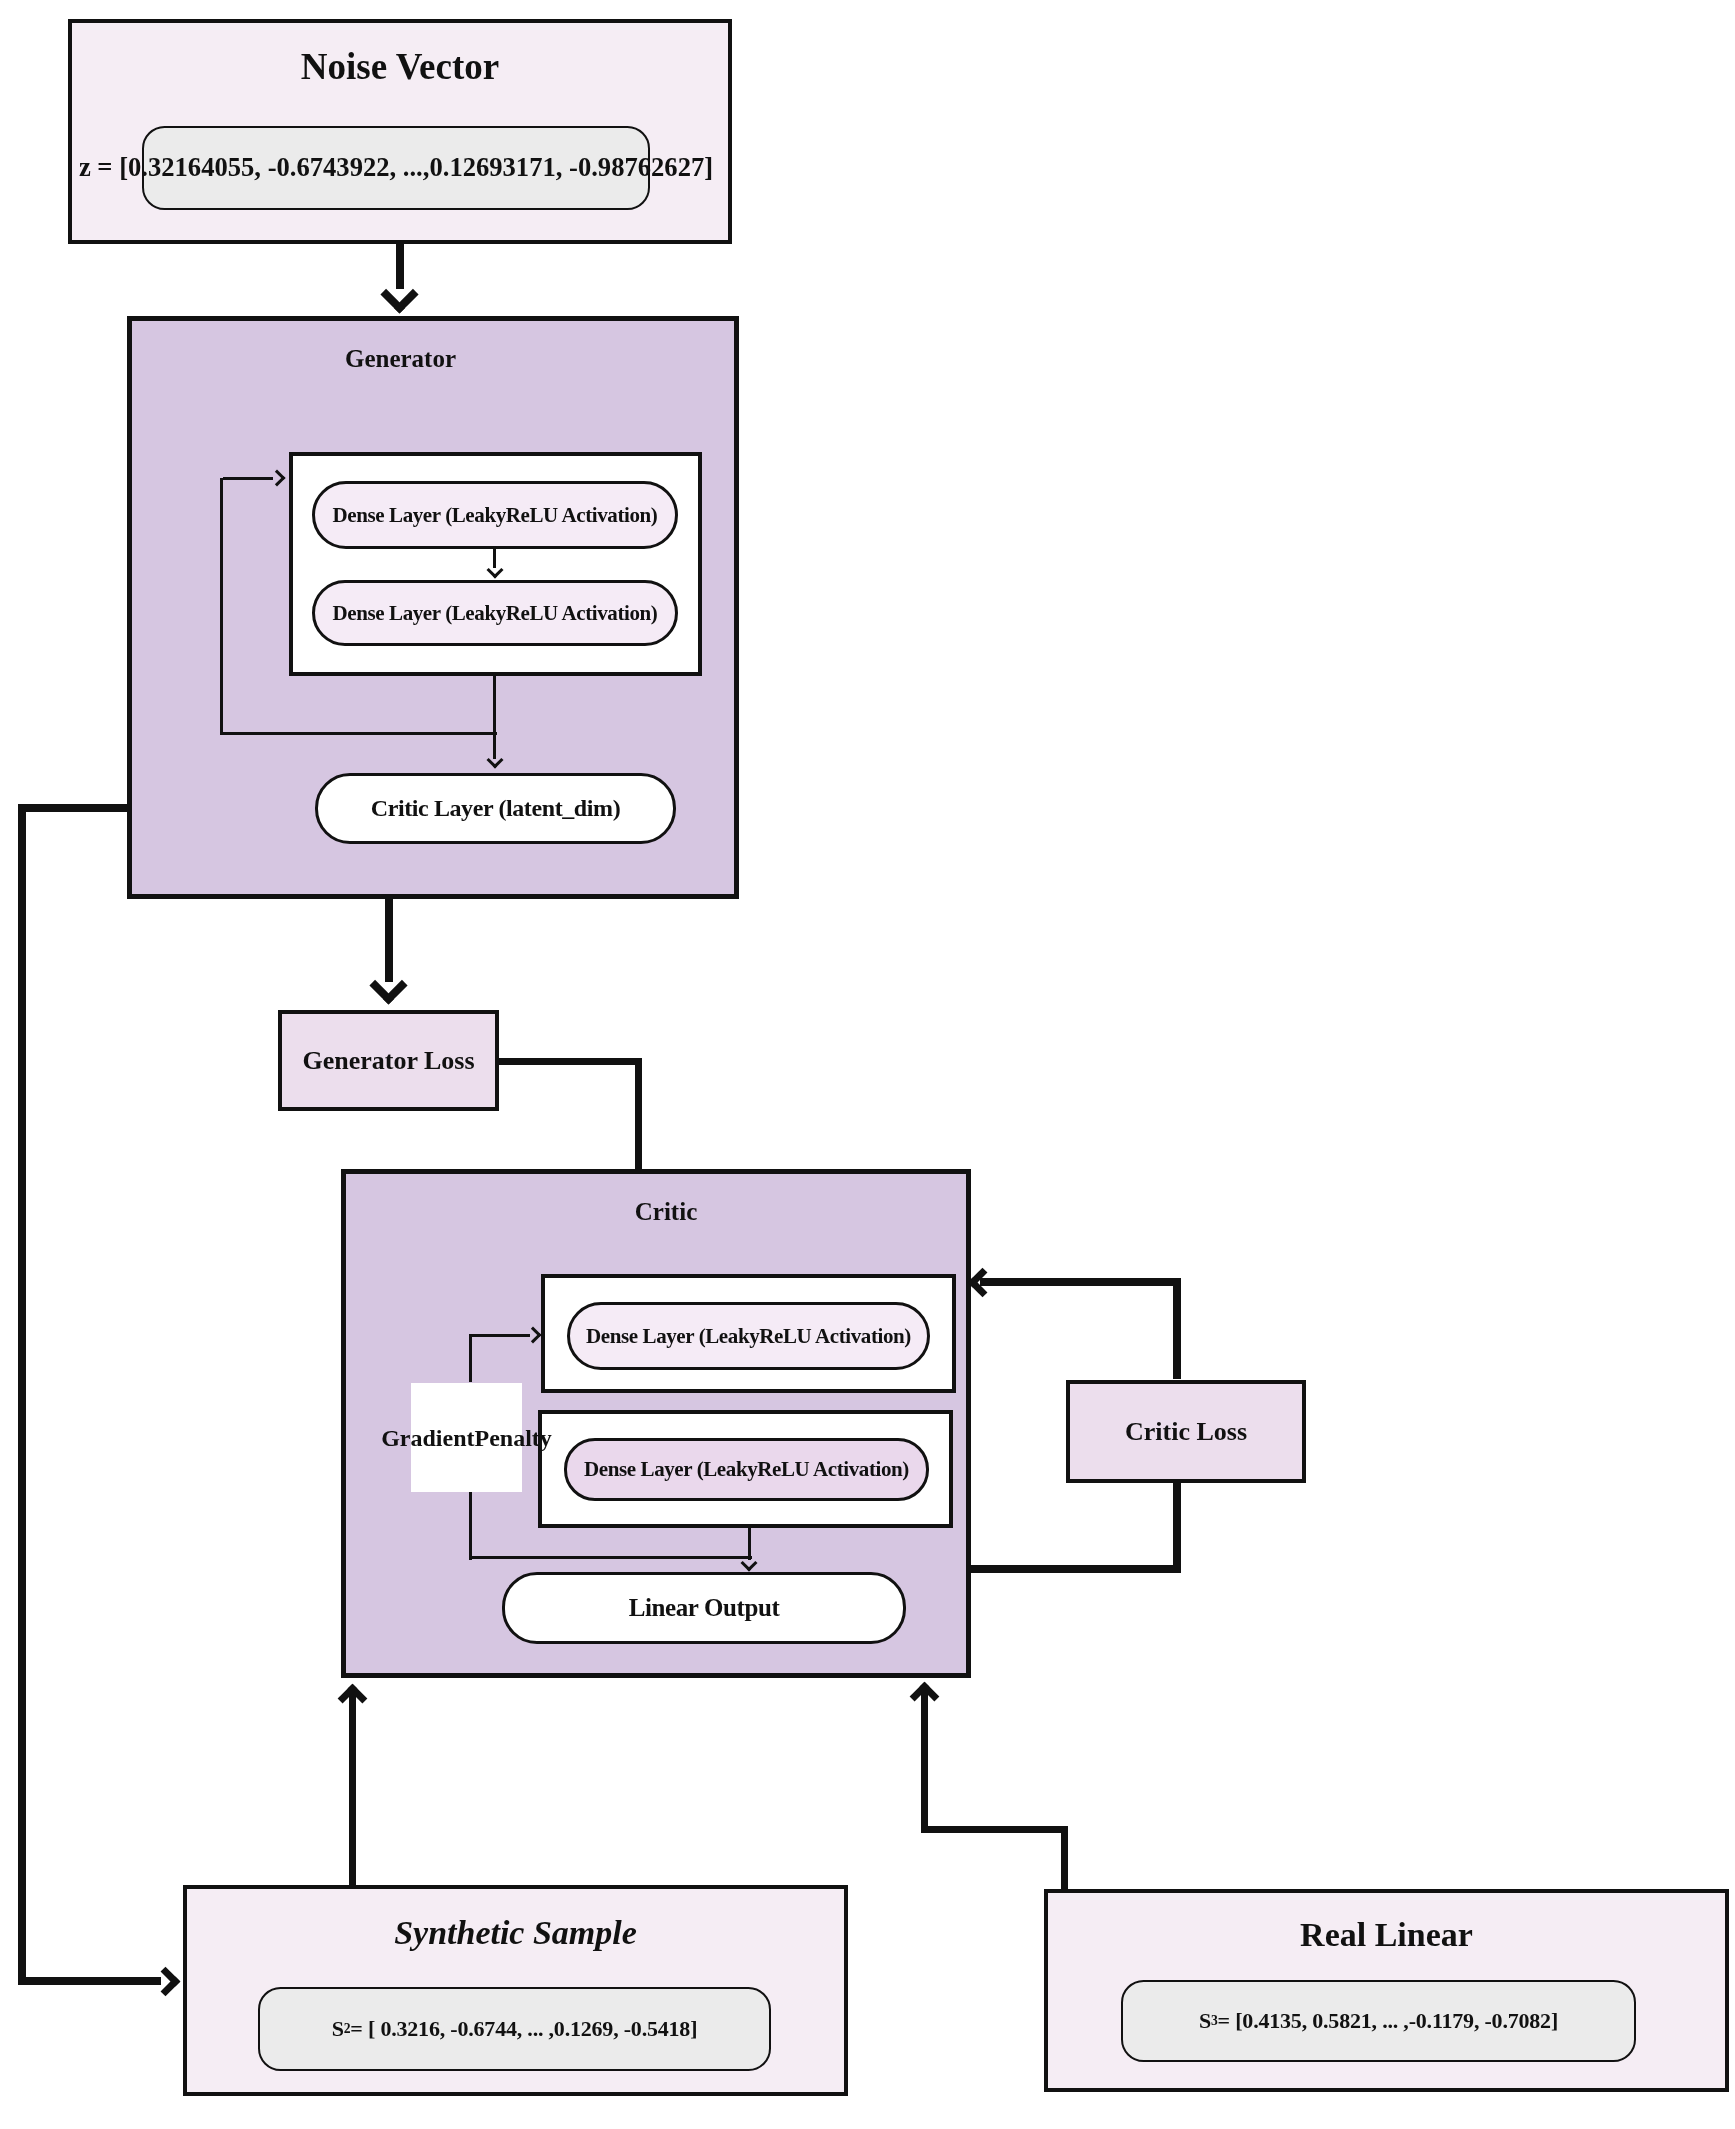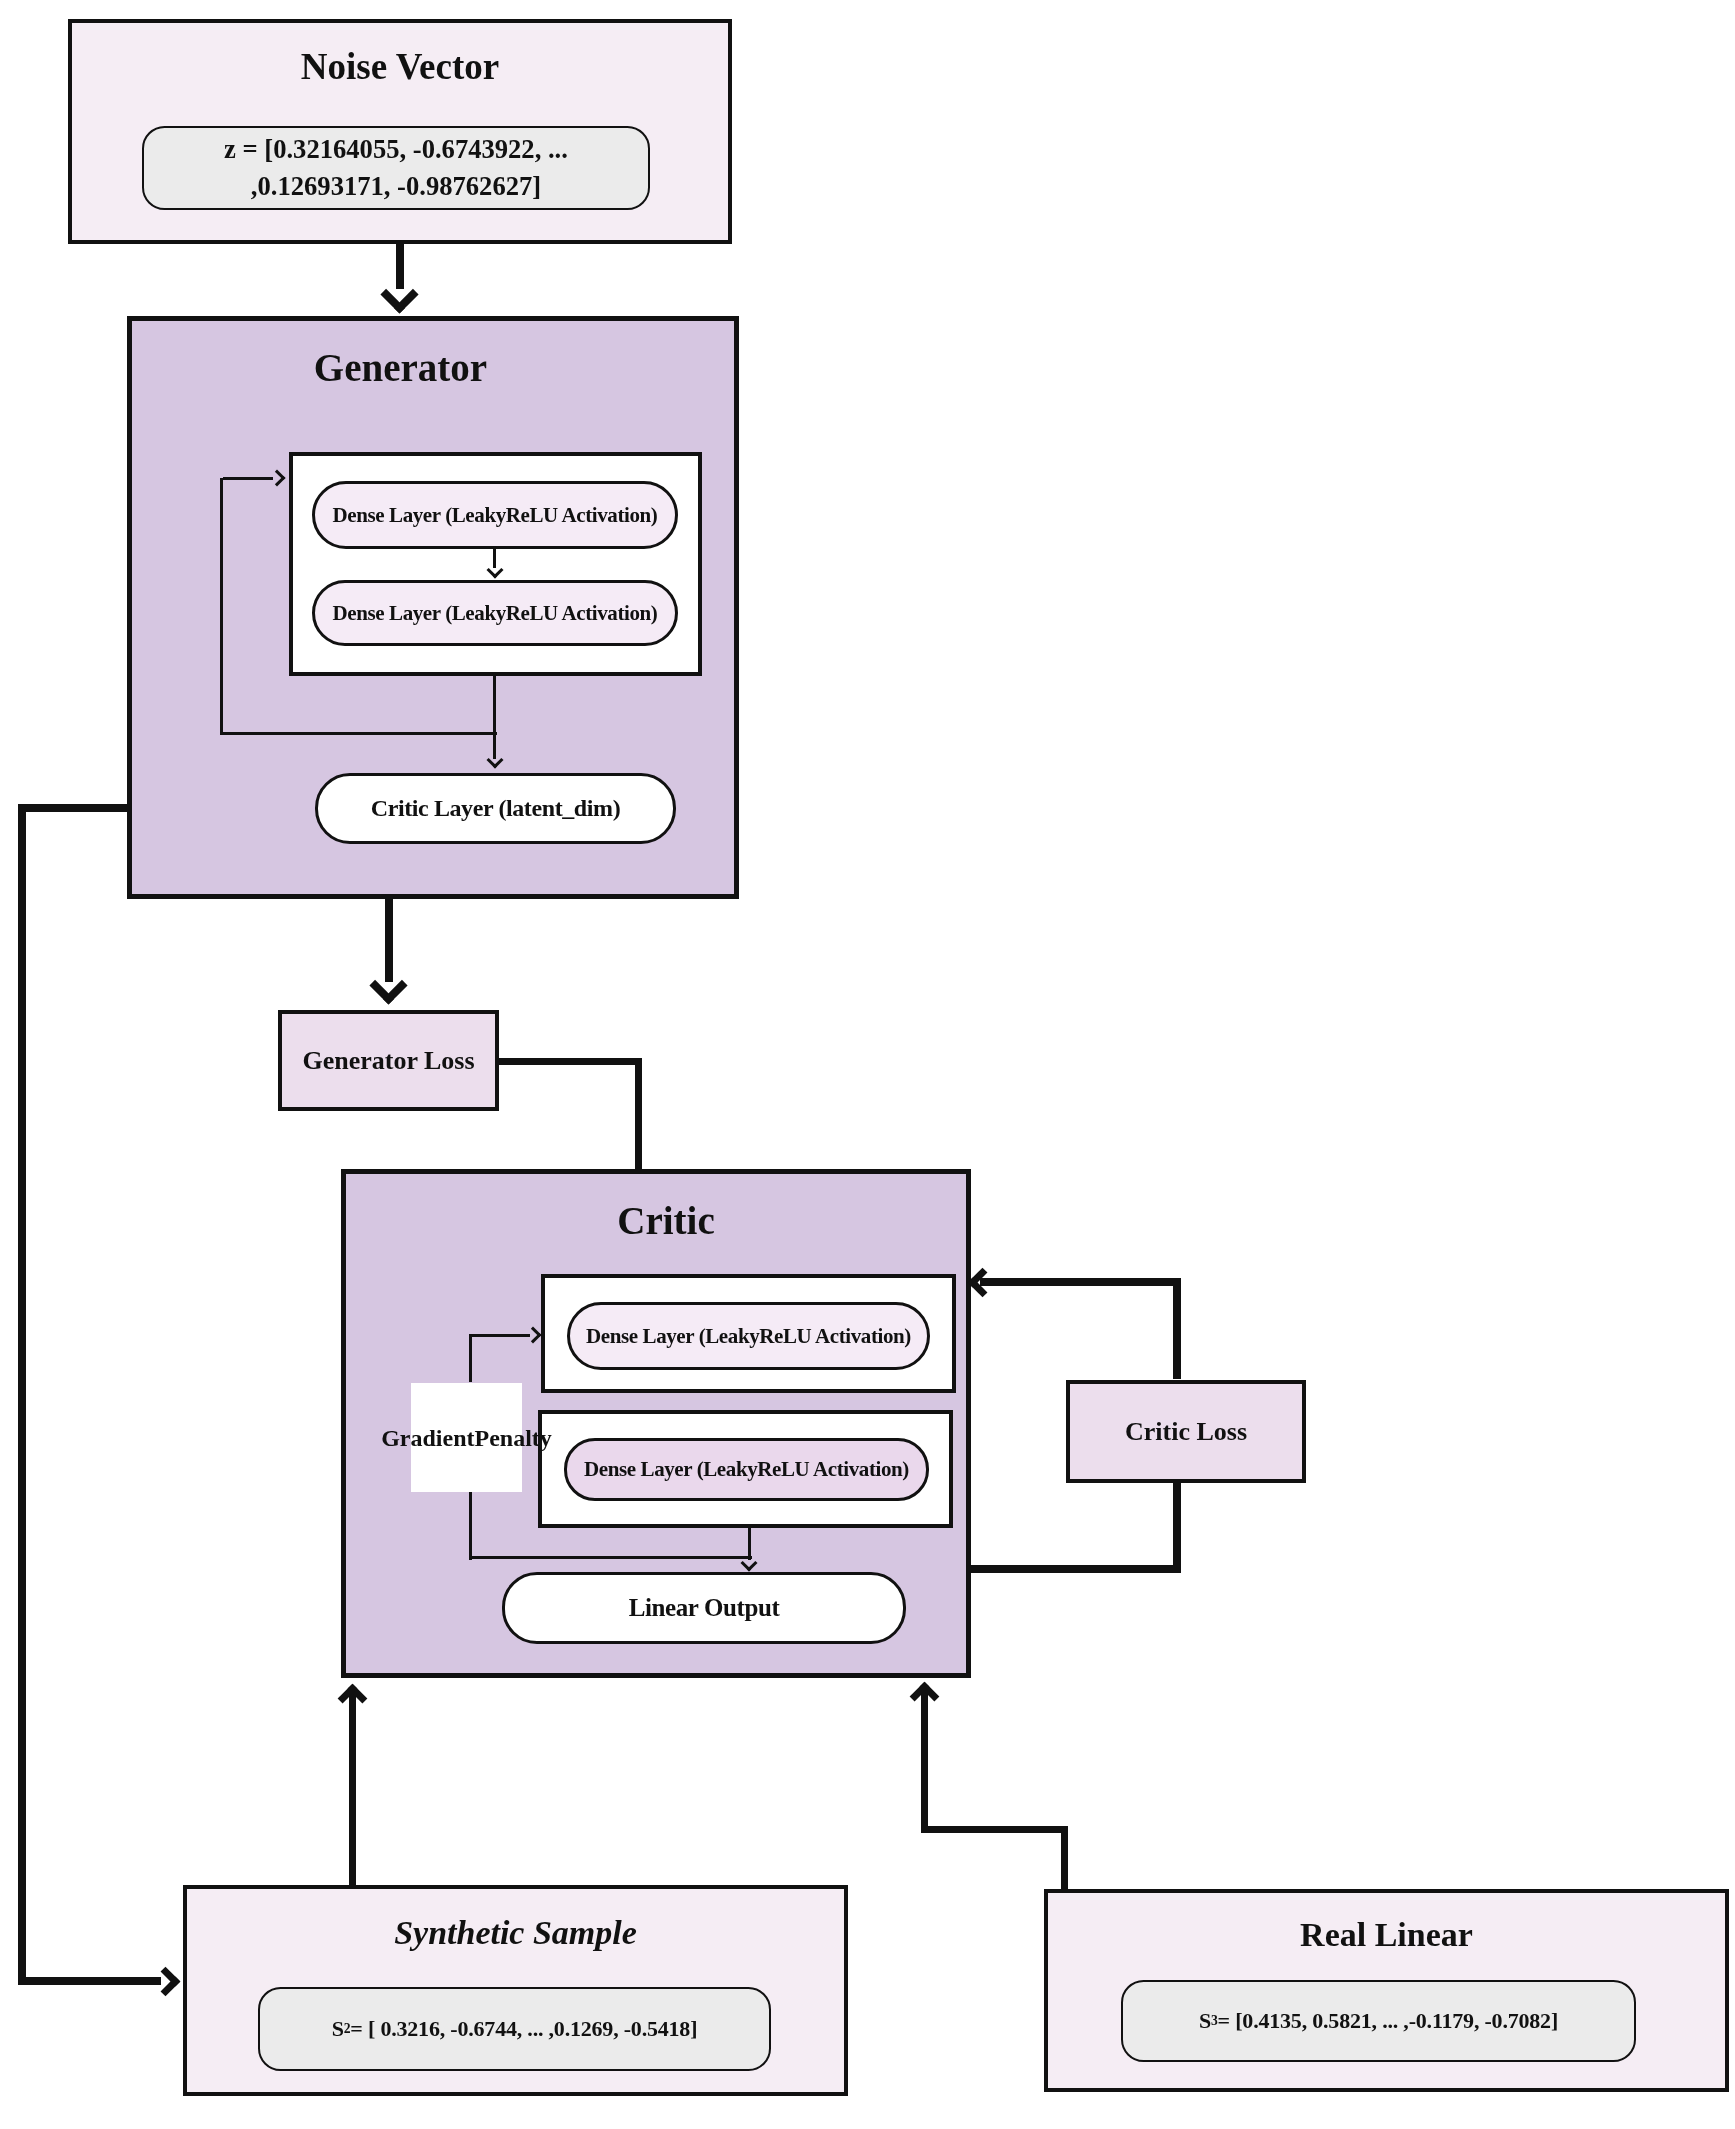--- a/index.html
+++ b/index.html
@@ -19,26 +19,26 @@
 
   .big-box { position:absolute; background:var(--outer-bg); border:4px solid var(--ink); }
   .module-box { position:absolute; background:var(--module-bg); border:5.6px solid var(--ink); }
   .loss-box { position:absolute; background:var(--loss-bg); border:4.8px solid var(--ink);
               display:flex; align-items:center; justify-content:center;
               font-weight:bold; font-size:26px; }
   .white-block { position:absolute; background:var(--white); border:4px solid var(--ink); }
   .pill { position:absolute; display:flex; align-items:center; justify-content:center;
           font-weight:bold; white-space:nowrap; }
   .pill.gray { background:var(--pill-gray); border:2.4px solid var(--ink); border-radius:22.5px;
-               font-size:26.6px; flex-direction:column; line-height:1.4; }
+               font-size:26.6px; flex-direction:row; line-height:1.4; }
   .pill.dense { border:3.2px solid var(--ink); border-radius:35px; font-size:21px; letter-spacing:-0.4px; }
   .pill.sample { background:var(--pill-gray); border:2.4px solid var(--ink); border-radius:22.5px;
                  font-size:22px; letter-spacing:-0.2px; }
   .title { position:absolute; text-align:center; font-weight:bold; }
-  .t48 { font-size:39px; }
+  .t48 { font-size:25px; }
   .t46 { font-size:37px; }
   .t42 { font-size:34px; }
 
   .line { position:absolute; background:var(--ink); }
 
   .chev { position:absolute; border:0 solid var(--ink); background:transparent; }
   .chev.big   { width:27px; height:27px; border-right-width:8px; border-bottom-width:8px; }
   .chev.mid   { width:21px; height:21px; border-right-width:7.2px;  border-bottom-width:7.2px; }
   .chev.small { width:12px; height:12px; border-right-width:3.2px;  border-bottom-width:3.2px; }
   .chev.down  { transform:rotate(45deg); }

